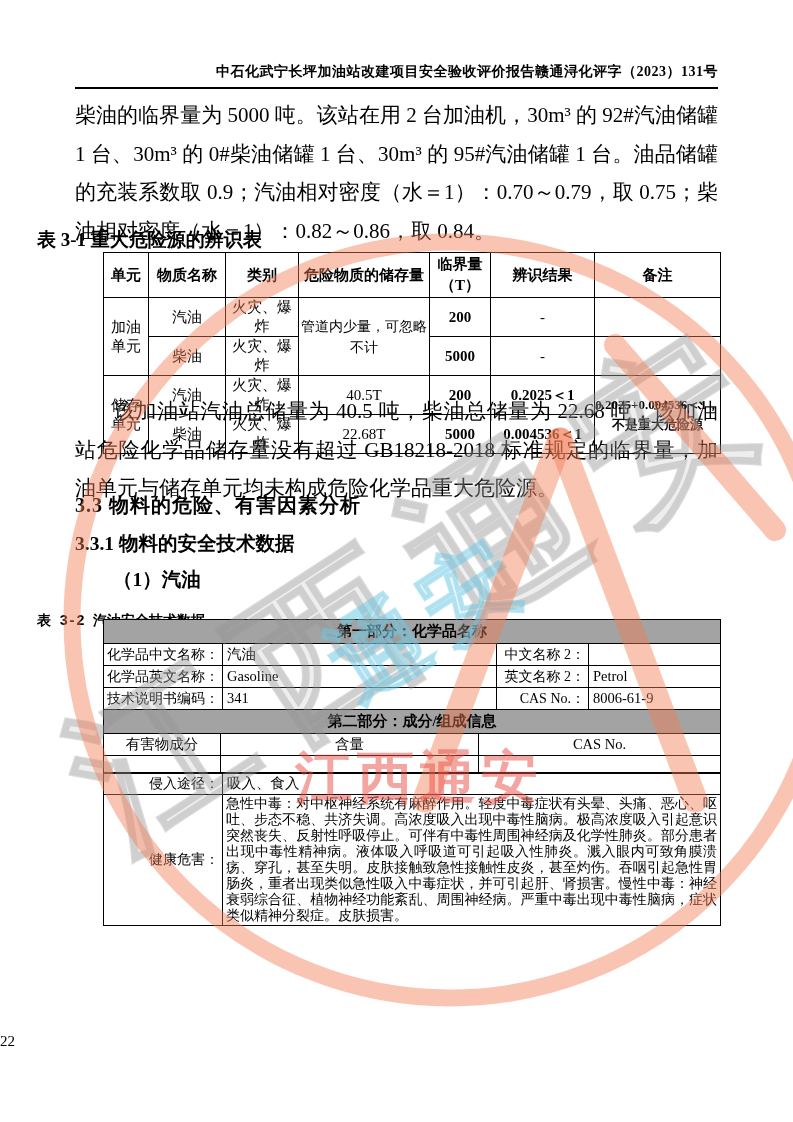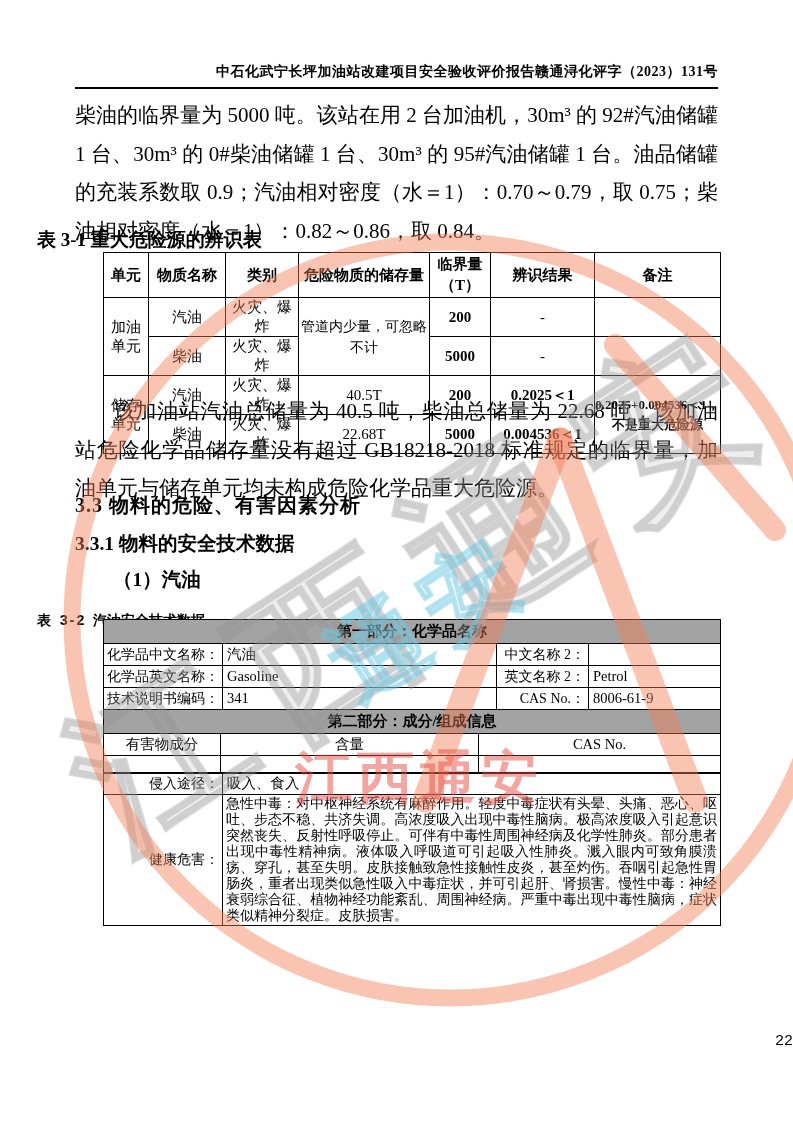--- a/index.html
+++ b/index.html
@@ -16,21 +16,21 @@
   .para{position:absolute;left:75px;width:643px;font-size:21px;line-height:38.5px;text-align:justify;}
   .p1{top:96px;}
   .p2{top:392px;text-indent:39px;}
   .heading{position:absolute;left:75px;font-weight:bold;}
   .h33{top:492px;font-size:20px;letter-spacing:1px;}
   .h331{top:530px;font-size:19.5px;}
   .item1{top:566px;left:113px;font-size:19.5px;}
   .tbl-title{position:absolute;left:0;width:773px;text-align:left;font-weight:bold;padding-left:37px;}
   .t1-title{top:227px;font-size:19px;}
   .t2-title{top:612px;font-size:14px;font-family:Liberation Mono, monospace;}
-  .pagenum{position:absolute;top:1033px;left:0;width:793px;text-align:right;font-size:15px;font-family:Liberation Mono, monospace;}
+  .pagenum{position:absolute;top:1033px;left:0;width:793px;text-align:left;font-size:15px;}
   
   table{border-collapse:collapse;table-layout:fixed;}
   td{border:1.5px solid #000;text-align:center;vertical-align:middle;padding:0;overflow:hidden;}
   .table1{position:absolute;top:252px;left:103px;width:617px;font-size:15px;}
   .table1 .hdr td{height:44px;font-weight:bold;}
   .table1 .r td{height:22px;}
   .pre{white-space:pre-line;line-height:21px;}
   .b{font-weight:bold;}
   .small-cell{font-size:14px;}
   .note-cell{font-weight:bold;font-size:13px;line-height:20px;white-space:pre-line;}

